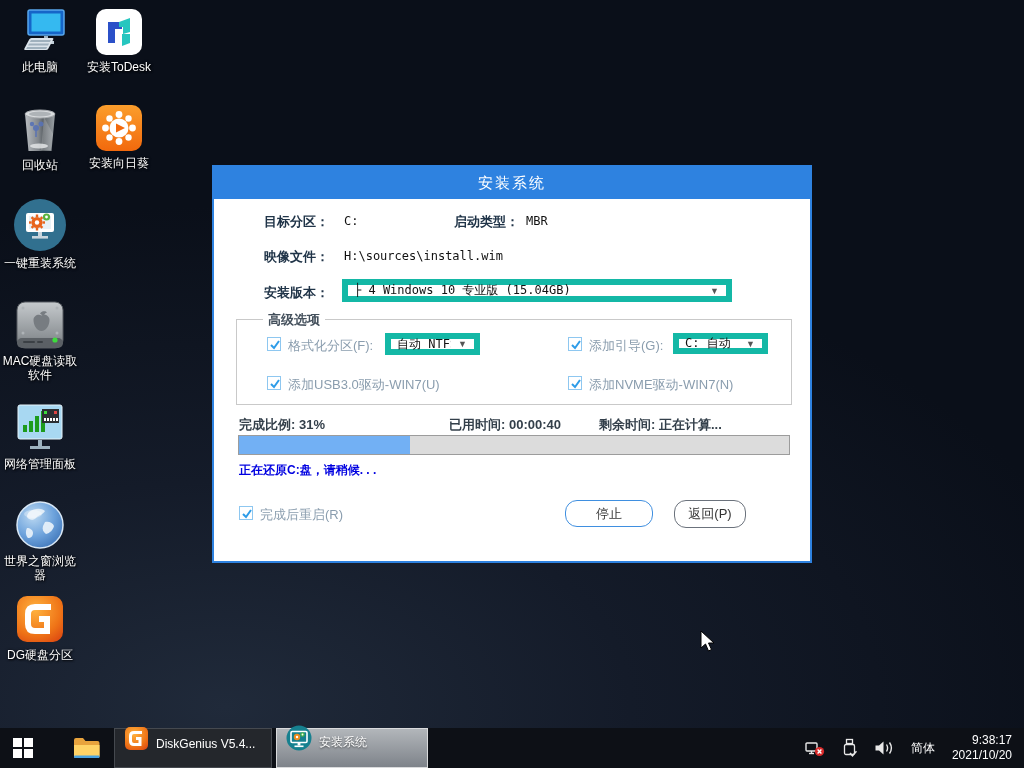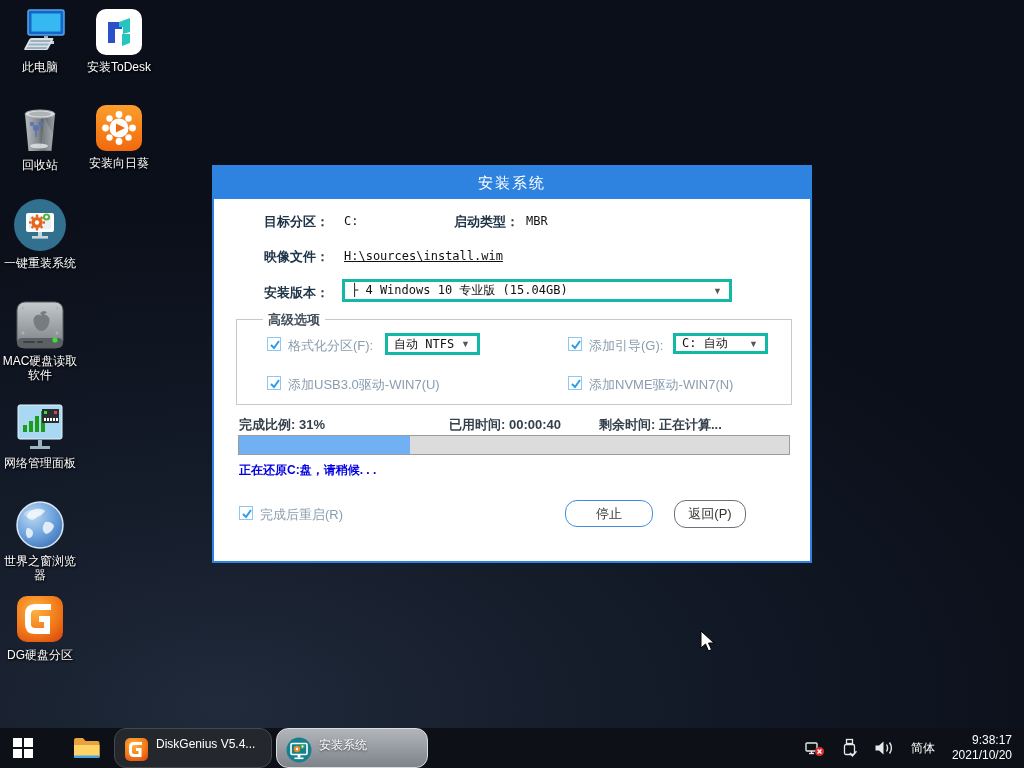--- a/index.html
+++ b/index.html
@@ -15,21 +15,21 @@
   .di-label { font-size:12px; line-height:14px; color:#fff; text-align:center;
     text-shadow:1px 1px 2px rgba(0,0,0,.95), 0 0 3px rgba(0,0,0,.7); }
 
   
   .dialog { position:absolute; left:212px; top:165px; width:600px; height:398px;
     background:#fff; border:2px solid #2e82e0; }
   .dlg-title { position:absolute; left:0; top:0; right:0; height:32px; background:#2e82e0;
     color:#fff; font-size:15px; text-align:center; line-height:32px; letter-spacing:2px; }
   .dlg-label { position:absolute; font-size:13px; font-weight:bold; color:#203448; }
   .dlg-value { position:absolute; font-family:"DejaVu Sans Mono", monospace; font-size:12px; color:#111; }
-  .combo { position:absolute; background:#fff; border:3px solid #14b8a6; display:flex; align-items:center; }
+  .combo { position:absolute; background:#fff; border:6px solid #14b8a6; display:flex; align-items:center; }
   .combo-text { flex:1; font-family:"DejaVu Sans Mono", monospace; font-size:12px; color:#111; padding-left:6px; white-space:nowrap; overflow:hidden; }
   .combo-arrow { font-size:9px; color:#555; padding:0 7px; }
   .groupbox { position:absolute; border:1px solid #c9c9c9; }
   .group-title { position:absolute; top:-9px; left:26px; background:#fff; padding:0 5px;
     font-size:13px; font-weight:bold; color:#44505c; }
   .cb { position:absolute; width:14px; height:14px; background:#fff; border:1px solid #8ec7f0; }
   .cb svg { position:absolute; left:1px; top:1px; }
   .cb-label { position:absolute; font-size:13px; color:#8a9dae; }
   .stat { position:absolute; font-size:13px; font-weight:bold; color:#333f4a; }
   .pbar { position:absolute; left:24px; top:268px; width:552px; height:20px;
@@ -40,21 +40,21 @@
   .btn-stop { left:351px; top:333px; width:88px; height:27px; border:1px solid #3f8fe0; }
   .btn-back { left:460px; top:333px; width:72px; height:28px; border:1px solid #6b727c; }
 
   
   .taskbar { position:absolute; left:0; bottom:0; width:1024px; height:40px; background:#0d1016;
     display:flex; align-items:center; }
   .tb-start { width:46px; height:40px; display:flex; align-items:center; justify-content:center; }
   .win-logo { display:grid; grid-template-columns:9px 9px; grid-template-rows:9px 9px; gap:2px; }
   .win-logo div { background:#fff; }
   .tb-explorer { width:46px; height:40px; margin-left:18px; display:flex; align-items:center; justify-content:center; }
-  .tb-btn { height:40px; display:flex; align-items:flex-start; gap:7px; padding:8px 9px; font-size:12px; color:#fff;border-radius:12px; }
+  .tb-btn { height:40px; display:flex; align-items:flex-end; gap:7px; padding:16px 9px; font-size:12px; color:#fff; }
   .tb-btn-dg { position:absolute; left:114px; top:0; width:158px; background:#24272c; border:1px solid #45494f; }
   .tb-btn-install { position:absolute; left:276px; top:0; width:152px;
     background:linear-gradient(#b2b6ba, #7e838a); border:1px solid #d9dadc; text-shadow:0 1px 2px rgba(0,0,0,.6); }
   .tray { position:absolute; right:0; top:0; height:40px; display:flex; align-items:center; gap:17px; padding-right:12px; color:#fff; }
   .tray-ime { font-size:12px; }
   .tray-clock { font-size:12px; line-height:15px; text-align:right; }
 
   .cursor { position:absolute; left:700px; top:630px; }
 </style>
 </head>
@@ -196,21 +196,21 @@
         </g>
         <circle cx="8" cy="8" r="1.5" fill="#aeb3b7"></circle>
           <circle cx="42" cy="8" r="1.5" fill="#aeb3b7"></circle>
         <circle cx="8" cy="33" r="1.5" fill="#aeb3b7"></circle>
           <circle cx="42" cy="33" r="1.5" fill="#aeb3b7"></circle>
       </svg>
     </div>
     <div class="di-label">MAC硬盘读取软件</div>
   </div>
 
-  <div class="desktop-icon" style="left:2px;top:403px;font-family:Liberation Mono, monospace;">
+  <div class="desktop-icon" style="left:2px;top:403px;">
     <div class="di-art">
       <svg width="52" height="50" viewBox="0 0 52 50">
         <rect x="4" y="2" width="44" height="34" rx="2" fill="#a8d8f2" stroke="#e6f4fb"></rect>
         <g fill="#1d9b1d">
           <rect x="9" y="22" width="4" height="7"></rect>
             <rect x="15" y="18" width="4" height="11"></rect>
           <rect x="21" y="13" width="4" height="16"></rect>
             <rect x="27" y="8" width="4" height="21"></rect>
         </g>
         <rect x="28" y="6" width="17" height="14" fill="#2b2f33"></rect>
@@ -271,21 +271,21 @@
 
   <div class="dialog">
     <div class="dlg-title">安装系统</div>
 
     <div class="dlg-label" style="left:50px;top:46px;">目标分区：</div>
     <div class="dlg-value" style="left:130px;top:47px;">C:</div>
     <div class="dlg-label" style="left:240px;top:46px;">启动类型：</div>
     <div class="dlg-value" style="left:312px;top:47px;">MBR</div>
 
     <div class="dlg-label" style="left:50px;top:81px;">映像文件：</div>
-    <div class="dlg-value" style="left:130px;top:82px;text-decoration:underline;">H:\sources\install.wim</div>
+    <div class="dlg-value" style="left:130px;top:82px;">H:\sources\install.wim</div>
 
     <div class="dlg-label" style="left:50px;top:117px;">安装版本：</div>
     <div class="combo" style="left:128px;top:112px;width:390px;height:23px;">
       <span class="combo-text">├ 4 Windows 10 专业版 (15.04GB)</span>
       <span class="combo-arrow">▼</span>
     </div>
 
     <div class="groupbox" style="left:22px;top:152px;width:556px;height:86px;">
       <div class="group-title">高级选项</div>
 

